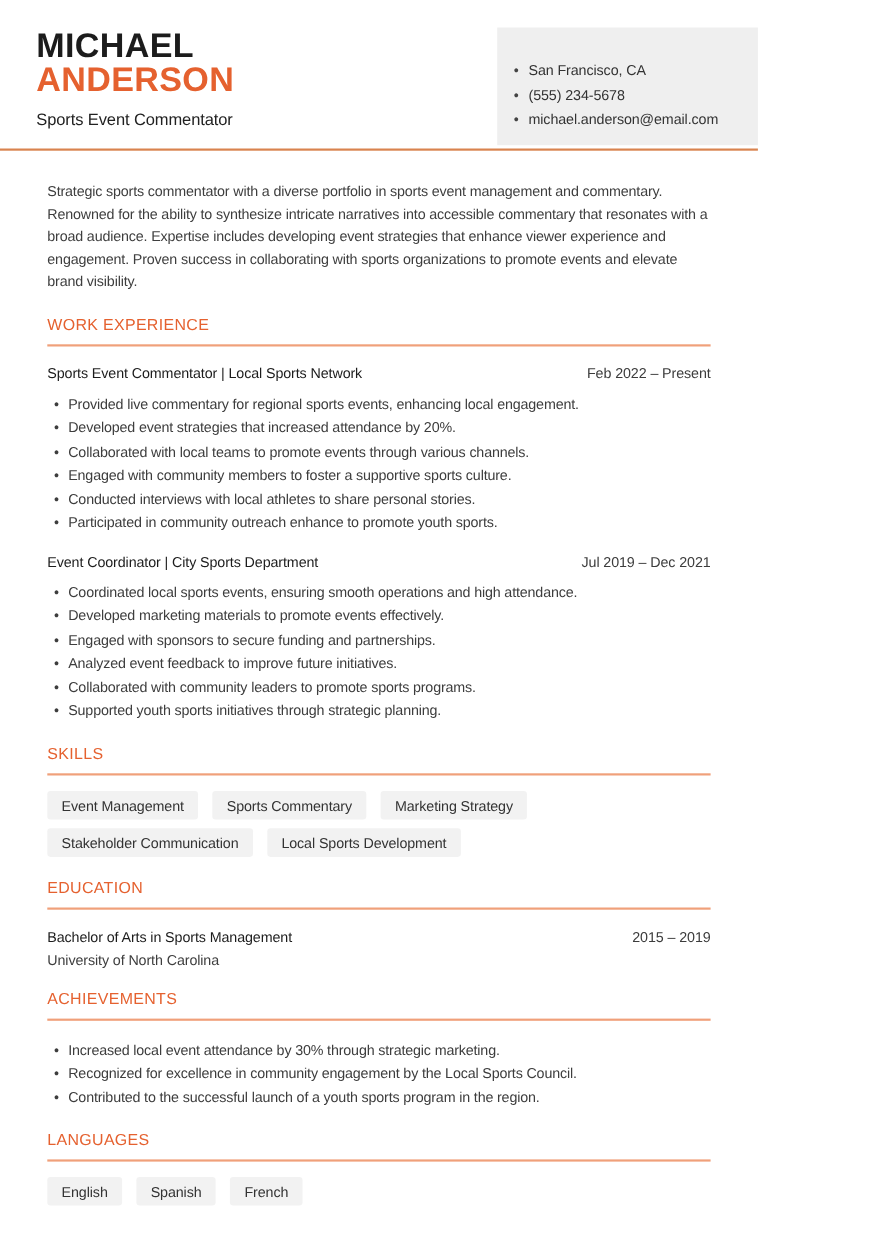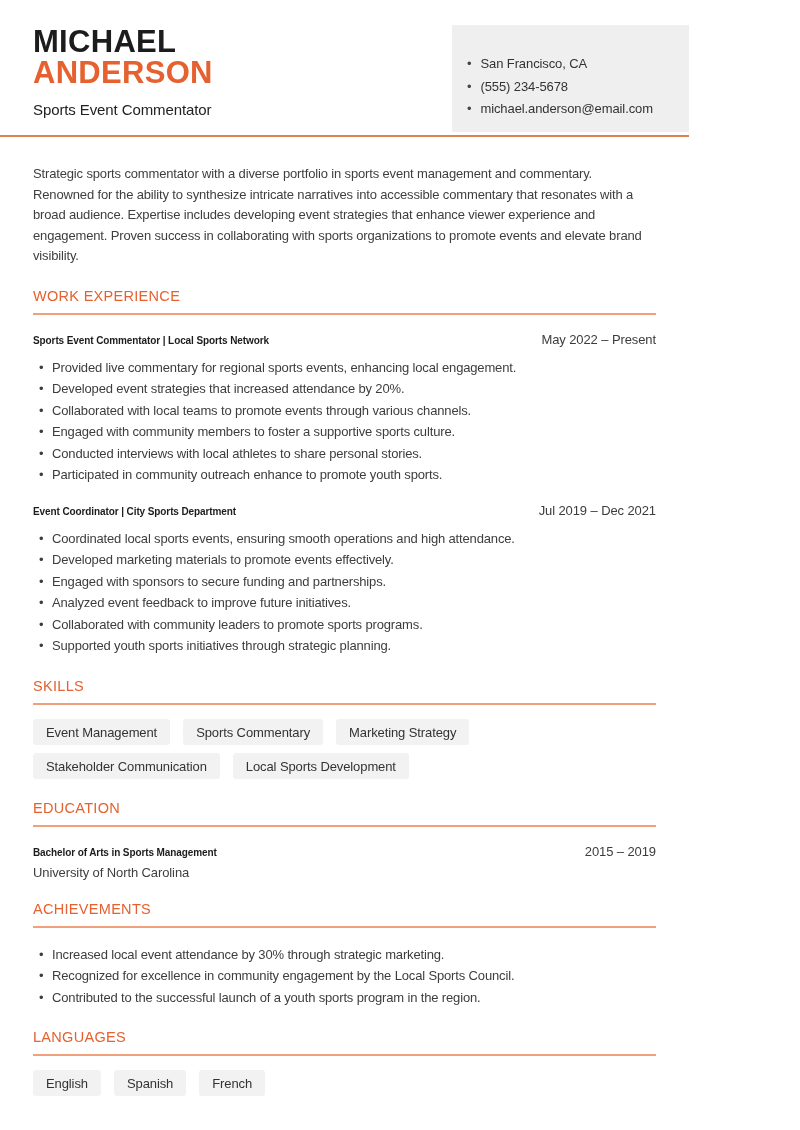--- a/index.html
+++ b/index.html
@@ -21,26 +21,26 @@
   .header{position:relative;height:135px}
   .name-block{padding:26px 0 0 33px}
   .name-block h1{margin:0;font-size:31px;line-height:31px;font-weight:700;letter-spacing:.3px;color:var(--text-dark)}
   .name-block h1.last{color:var(--accent)}
   .subtitle{margin:13px 0 0 33px;font-size:15px;letter-spacing:-.1px;color:#222}
   .contact{position:absolute;top:25px;right:0;width:237px;background:var(--contact-bg);padding:28px 10px 11px 15px}
   .contact-item{display:flex;font-size:13px;line-height:22.5px;letter-spacing:-.1px;color:#333}
   .contact-item::before{content:"•";margin-right:9px;color:#444}
   .header-rule{height:0;border-top:2px solid var(--header-rule)}
   
-  main{padding:0 33px}
+  main{padding:0 43px}
   .summary{margin:27px 0 0;font-size:13px;line-height:20.6px;letter-spacing:-.15px;color:#3E3E3E}
   h2{margin:21px 0 0;font-size:14.5px;font-weight:400;letter-spacing:.3px;color:var(--accent)}
   .sec-rule{border-top:2px solid var(--section-rule);margin-top:9px}
   .job-head{display:flex;justify-content:space-between;align-items:baseline;margin-top:17px}
-  .job-head h3{margin:0;font-size:10px;font-weight:700;letter-spacing:-.1px;color:var(--text-dark)}
+  .job-head h3{margin:0;font-size:13px;font-weight:400;letter-spacing:-.1px;color:var(--text-dark)}
   .date{font-size:13px;letter-spacing:-.1px;color:#3C3C3C;white-space:nowrap}
   ul.bullets{list-style:none;margin:10px 0 0;padding:0}
   ul.bullets li{position:relative;padding-left:19px;font-size:13px;line-height:21.5px;letter-spacing:-.15px;color:var(--text-body)}
   ul.bullets li::before{content:"•";position:absolute;left:6px;color:var(--text-body)}
   .job + .job{margin-top:12px}
   .tags{display:flex;flex-wrap:wrap;column-gap:13px;row-gap:8px;margin-top:14px}
   .tag{background:var(--tag-bg);color:#333;font-size:13px;line-height:13px;padding:7px 13px 6px;border-radius:3px;letter-spacing:-.1px}
   .school{margin-top:6px;font-size:13px;letter-spacing:-.1px;color:#3E3E3E}
 </style>
 </head>
@@ -66,21 +66,21 @@
 
     <p class="summary">Strategic sports commentator with a diverse portfolio in sports event management and commentary. Renowned for the ability to synthesize intricate narratives into accessible commentary that resonates with a broad audience. Expertise includes developing event strategies that enhance viewer experience and engagement. Proven success in collaborating with sports organizations to promote events and elevate brand visibility.</p>
 
     <section>
       <h2>WORK EXPERIENCE</h2>
       <div class="sec-rule"></div>
 
       <div class="job">
         <div class="job-head">
           <h3>Sports Event Commentator | Local Sports Network</h3>
-          <span class="date">May 2022 – Present</span>
+          <span class="date">Feb 2022 – Present</span>
         </div>
         <ul class="bullets">
           <li>Provided live commentary for regional sports events, enhancing local engagement.</li>
           <li>Developed event strategies that increased attendance by 20%.</li>
           <li>Collaborated with local teams to promote events through various channels.</li>
           <li>Engaged with community members to foster a supportive sports culture.</li>
           <li>Conducted interviews with local athletes to share personal stories.</li>
           <li>Participated in community outreach enhance to promote youth sports.</li>
         </ul>
       </div>

